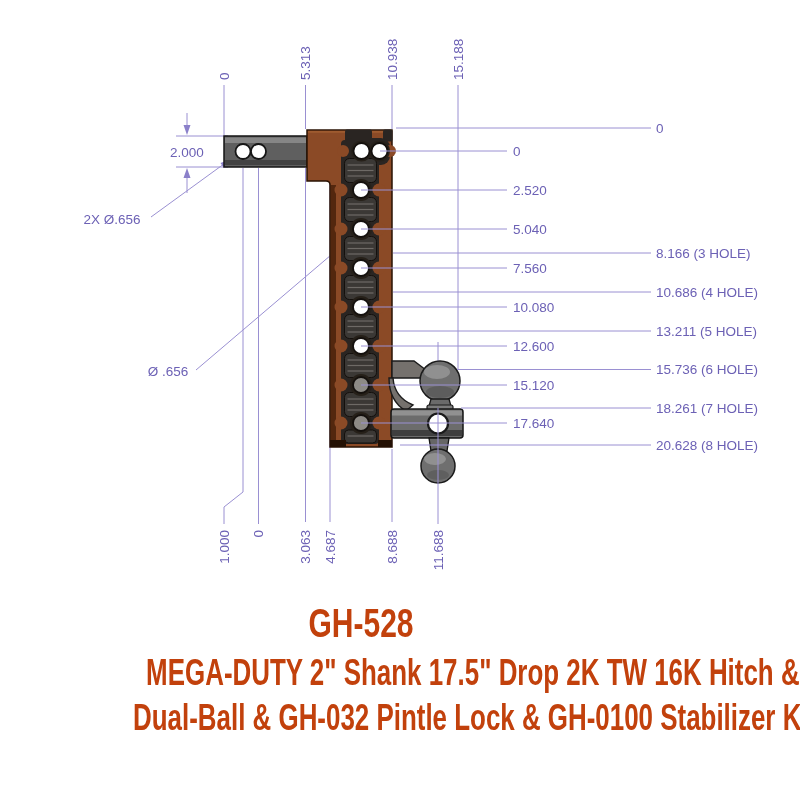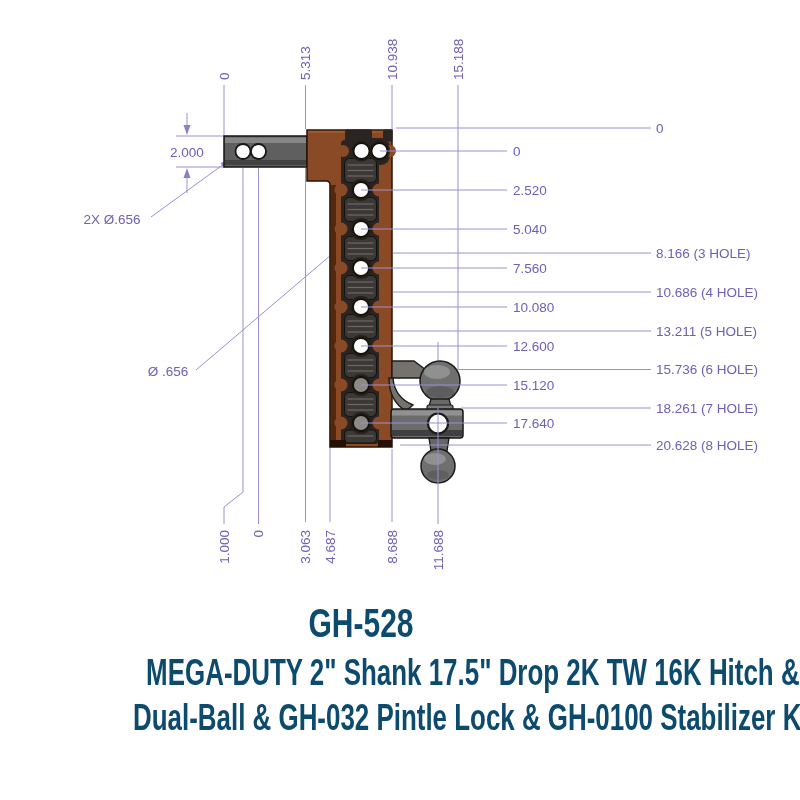--- a/index.html
+++ b/index.html
@@ -2,21 +2,21 @@
 <html><head>
 <meta charset="utf-8">
 <style>
   html,body{margin:0;padding:0;background:#ffffff;}
   .page{position:relative;width:800px;height:800px;background:#fff;overflow:hidden;
         font-family:"Liberation Sans",sans-serif;}
   svg{position:absolute;top:0;left:0;}
   .dim{stroke:#9a90d2;stroke-width:1;fill:none;}
   .dimarrow{fill:#8b80ca;stroke:none;}
   .dtxt{font-family:"Liberation Sans",sans-serif;font-size:13.5px;fill:#6c61b5;}
-  .titleblock{position:absolute;top:602px;left:0;width:723px;text-align:center;color:#0c4a6e;}
+  .titleblock{position:absolute;top:602px;left:0;width:723px;text-align:center;color:#c2410c;}
   .pn{font-weight:bold;font-size:40px;line-height:1.05;}
   .pn span{display:inline-block;transform:scaleX(.75);transform-origin:center;white-space:nowrap;}
   .desc{font-weight:bold;font-size:36px;line-height:1.25;}
   .desc span{display:inline-block;transform:scaleX(.72);transform-origin:center;white-space:nowrap;}
   .d1{margin-top:6px;}
 </style>
 </head>
 <body>
 
 <div class="page">

